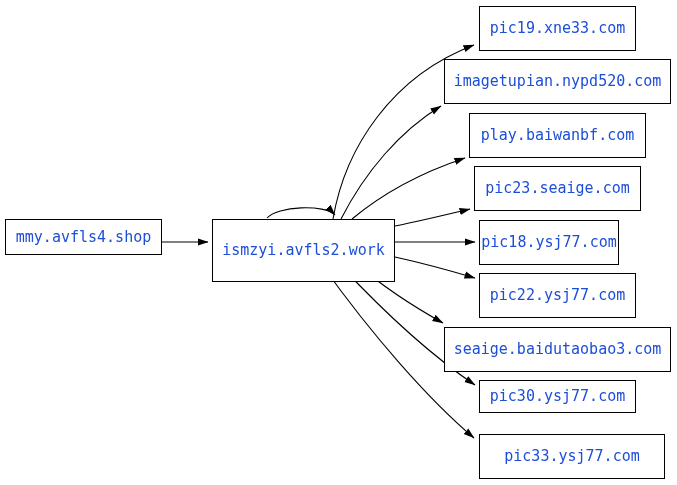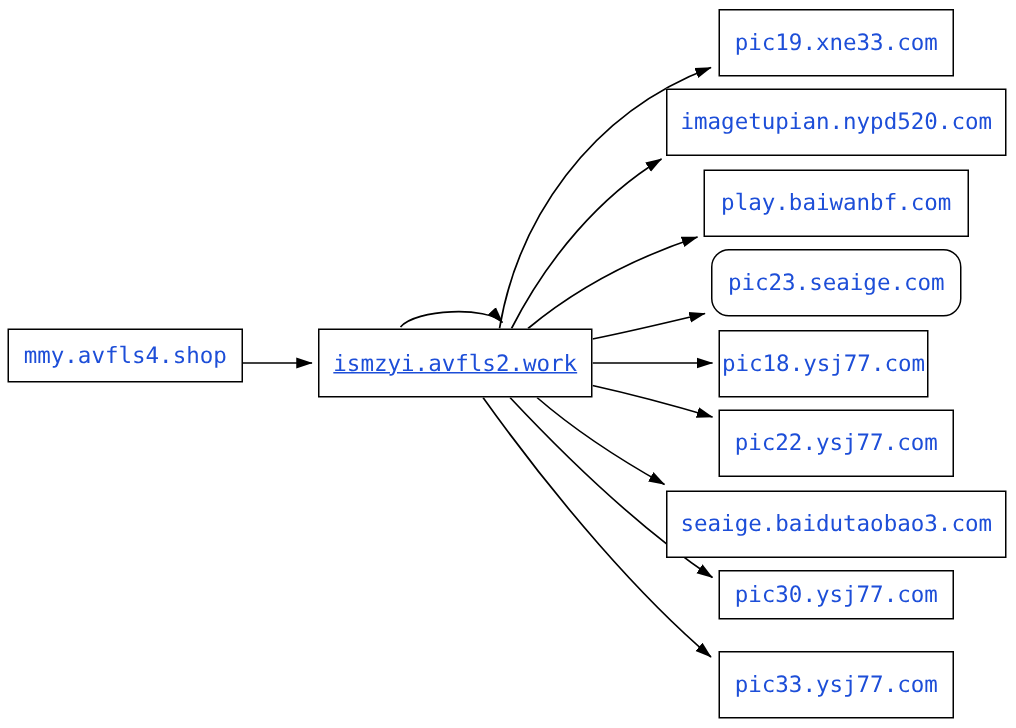--- a/index.html
+++ b/index.html
@@ -56,44 +56,44 @@
         <path class="edge" d="M 395,257 C 422,263 448,270 475,278" marker-end="url(#arrowhead)" style="stroke: rgb(0, 0, 0);"></path>
         <path class="edge" d="M 358,265 C 388,291 418,309 443,323" marker-end="url(#arrowhead)" style="stroke: rgb(0, 0, 0);"></path>
         <path class="edge" d="M 340,265 C 385,313 432,356 475,385" marker-end="url(#arrowhead)" style="stroke: rgb(0, 0, 0);"></path>
         <path class="edge" d="M 322,265 C 372,335 428,399 474,438" marker-end="url(#arrowhead)" style="stroke: rgb(0, 0, 0);"></path>
       </g>
   </svg>
   <div id="nodes">
       <div class="node" style="left: 5px; top: 219px; width: 157px; height: 36px; background: rgb(255, 255, 255); border-color: rgb(0, 0, 0);">
         <span>mmy.avfls4.shop</span>
       </div>
-      <div class="node" style="left: 212px; top: 219px; width: 183px; height: 46px; background: rgb(255, 255, 255); border-color: rgb(0, 0, 0); text-decoration: underline;">
+      <div class="node" style="left: 212px; top: 219px; width: 183px; height: 63px; background: rgb(255, 255, 255); border-color: rgb(0, 0, 0);">
         <span>ismzyi.avfls2.work</span>
       </div>
       <div class="node" style="left: 479px; top: 6px; width: 157px; height: 45px; background: rgb(255, 255, 255); border-color: rgb(0, 0, 0);">
         <span>pic19.xne33.com</span>
       </div>
       <div class="node" style="left: 444px; top: 59px; width: 227px; height: 45px; background: rgb(255, 255, 255); border-color: rgb(0, 0, 0);">
         <span>imagetupian.nypd520.com</span>
       </div>
       <div class="node" style="left: 469px; top: 113px; width: 177px; height: 45px; background: rgb(255, 255, 255); border-color: rgb(0, 0, 0); text-align: right;">
         <span>play.baiwanbf.com</span>
       </div>
-      <div class="node" style="left: 474px; top: 166px; width: 167px; height: 45px; background: rgb(255, 255, 255); border-color: rgb(0, 0, 0); border-radius: 12px;">
+      <div class="node" style="left: 474px; top: 166px; width: 167px; height: 45px; background: rgb(255, 255, 255); border-color: rgb(0, 0, 0);">
         <span>pic23.seaige.com</span>
       </div>
       <div class="node" style="left: 479px; top: 220px; width: 140px; height: 45px; background: rgb(255, 255, 255); border-color: rgb(0, 0, 0);">
         <span>pic18.ysj77.com</span>
       </div>
       <div class="node" style="left: 479px; top: 273px; width: 157px; height: 45px; background: rgb(255, 255, 255); border-color: rgb(0, 0, 0);">
         <span>pic22.ysj77.com</span>
       </div>
       <div class="node" style="left: 444px; top: 327px; width: 227px; height: 45px; background: rgb(255, 255, 255); border-color: rgb(0, 0, 0);">
         <span>seaige.baidutaobao3.com</span>
       </div>
       <div class="node" style="left: 479px; top: 380px; width: 157px; height: 33px; background: rgb(255, 255, 255); border-color: rgb(0, 0, 0);">
         <span>pic30.ysj77.com</span>
       </div>
-      <div class="node" style="left: 479px; top: 434px; width: 157px; height: 45px; background: rgb(255, 255, 255); border-color: rgb(0, 0, 0);">
+      <div class="node" style="left: 479px; top: 434px; width: 186px; height: 45px; background: rgb(255, 255, 255); border-color: rgb(0, 0, 0);">
         <span>pic33.ysj77.com</span>
       </div>
     </div>
 </div>
 
 </body></html>

